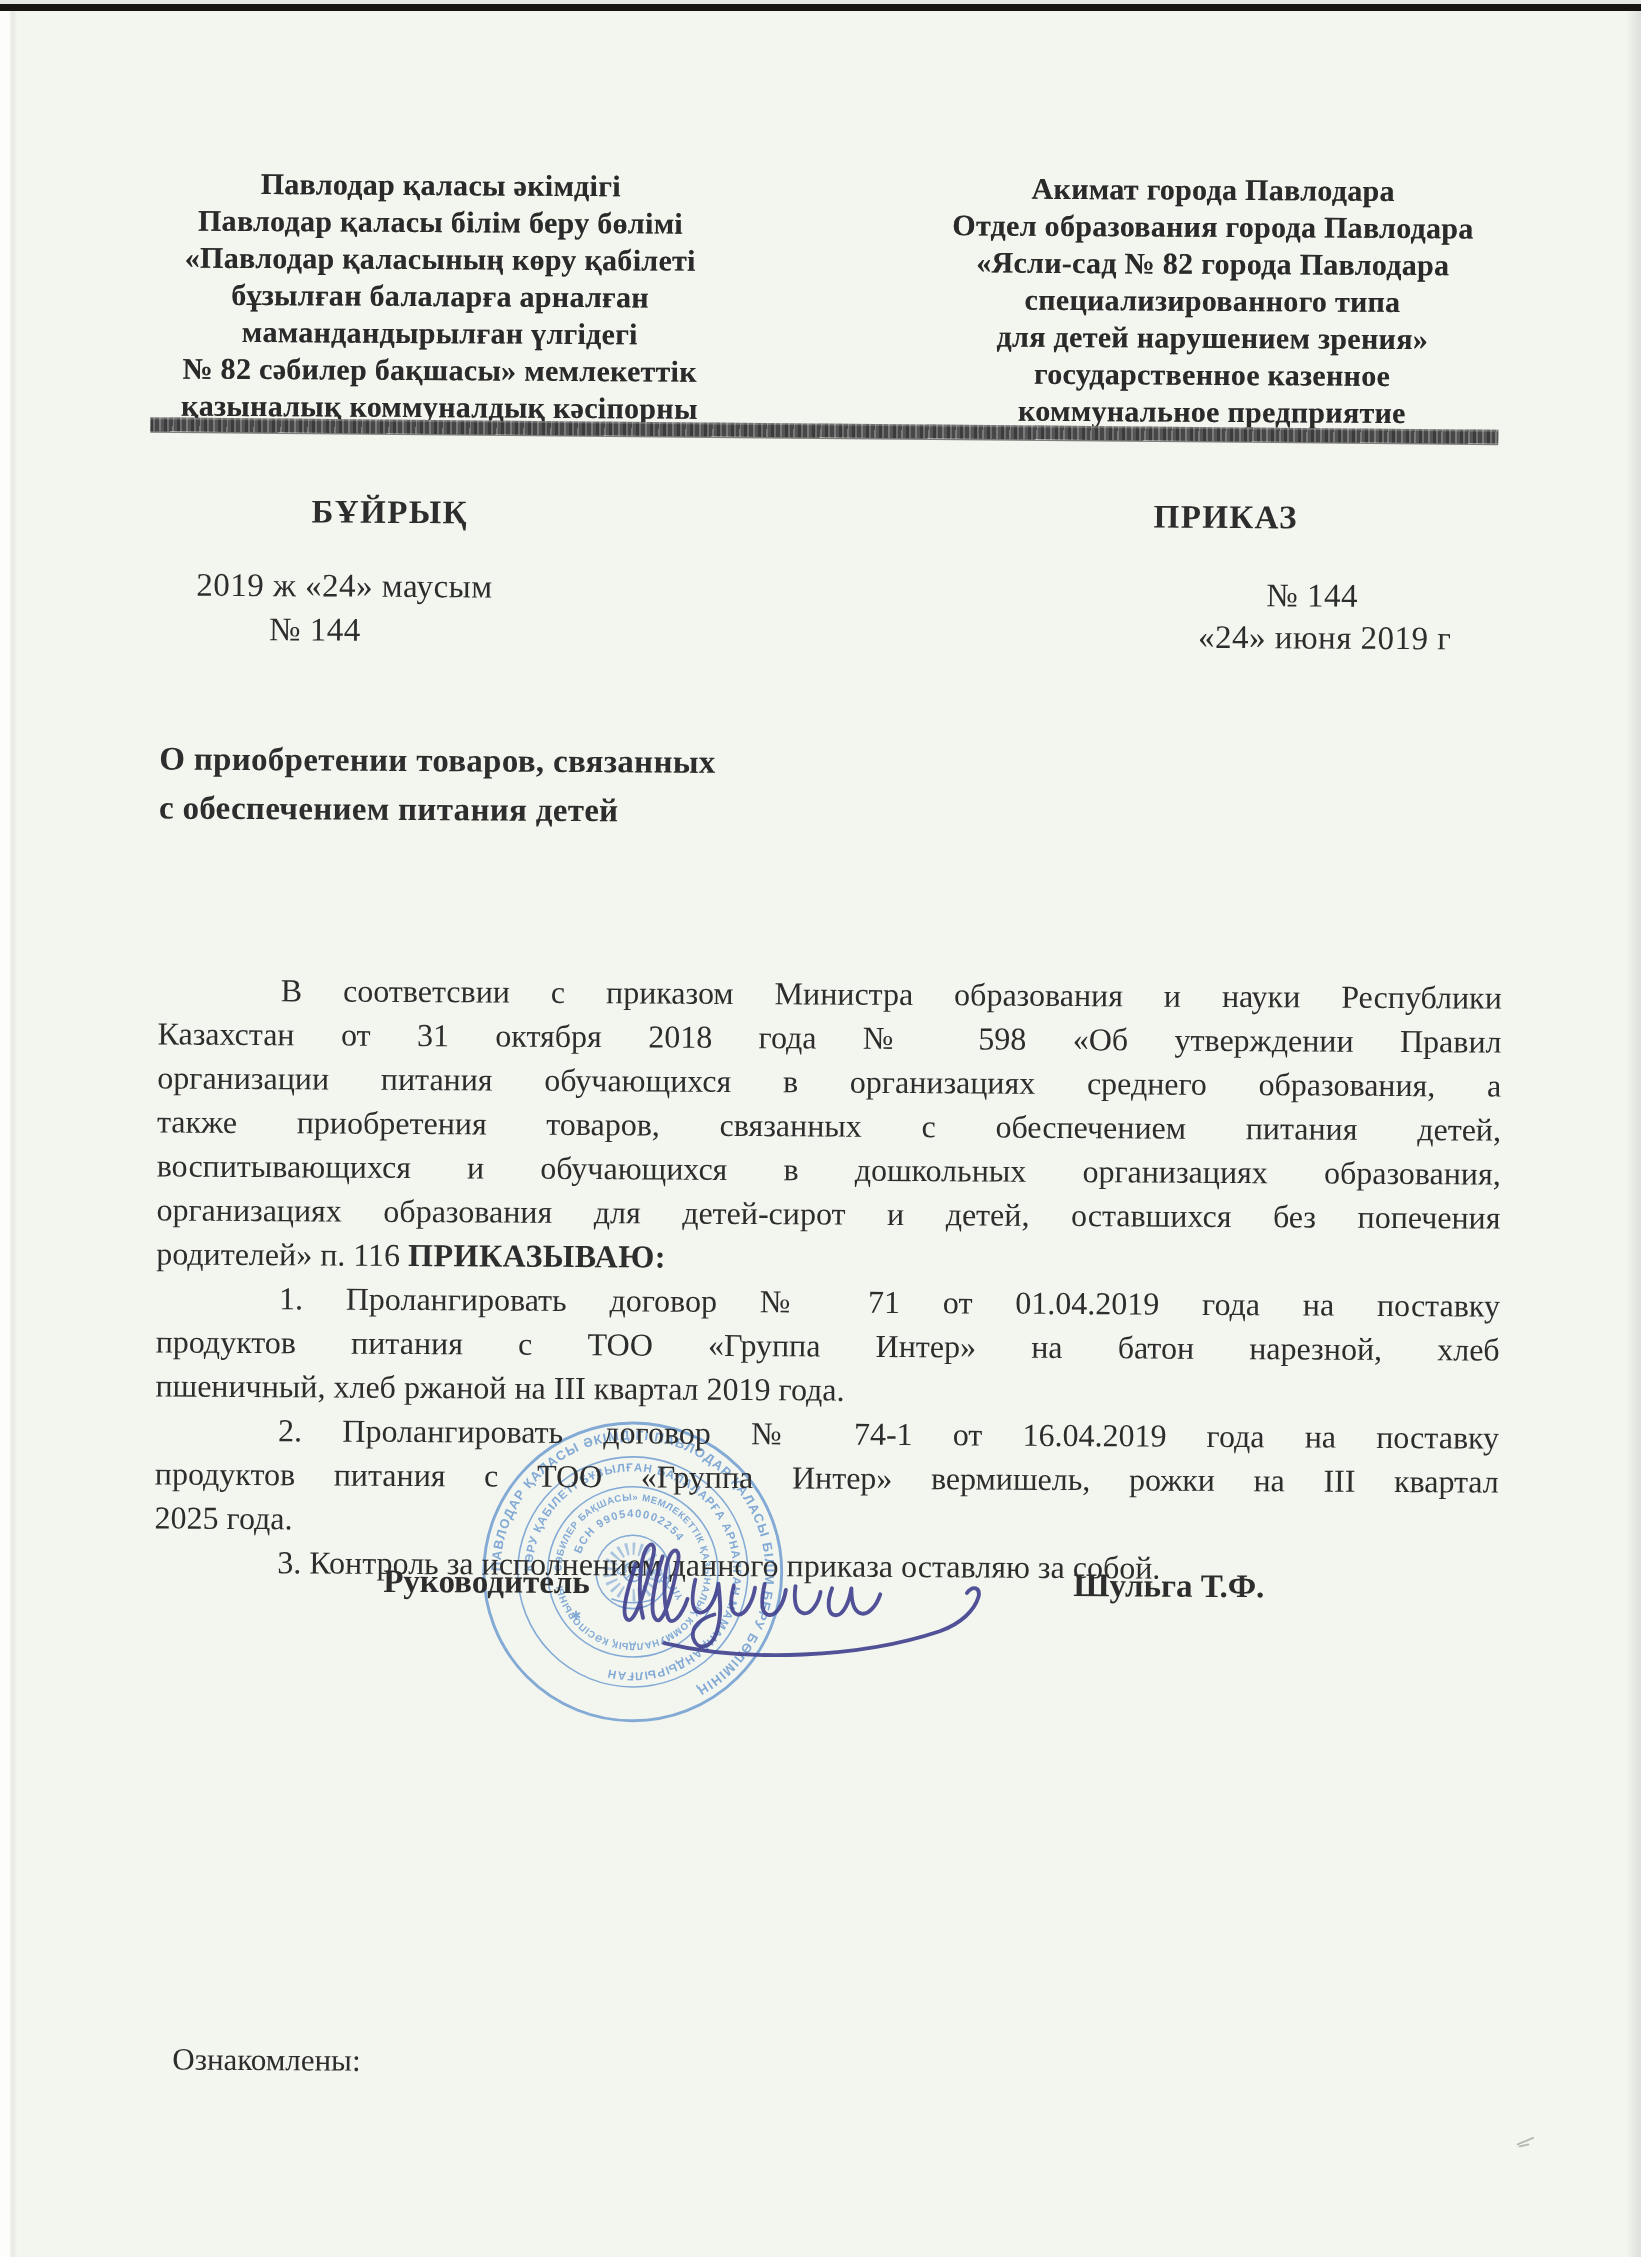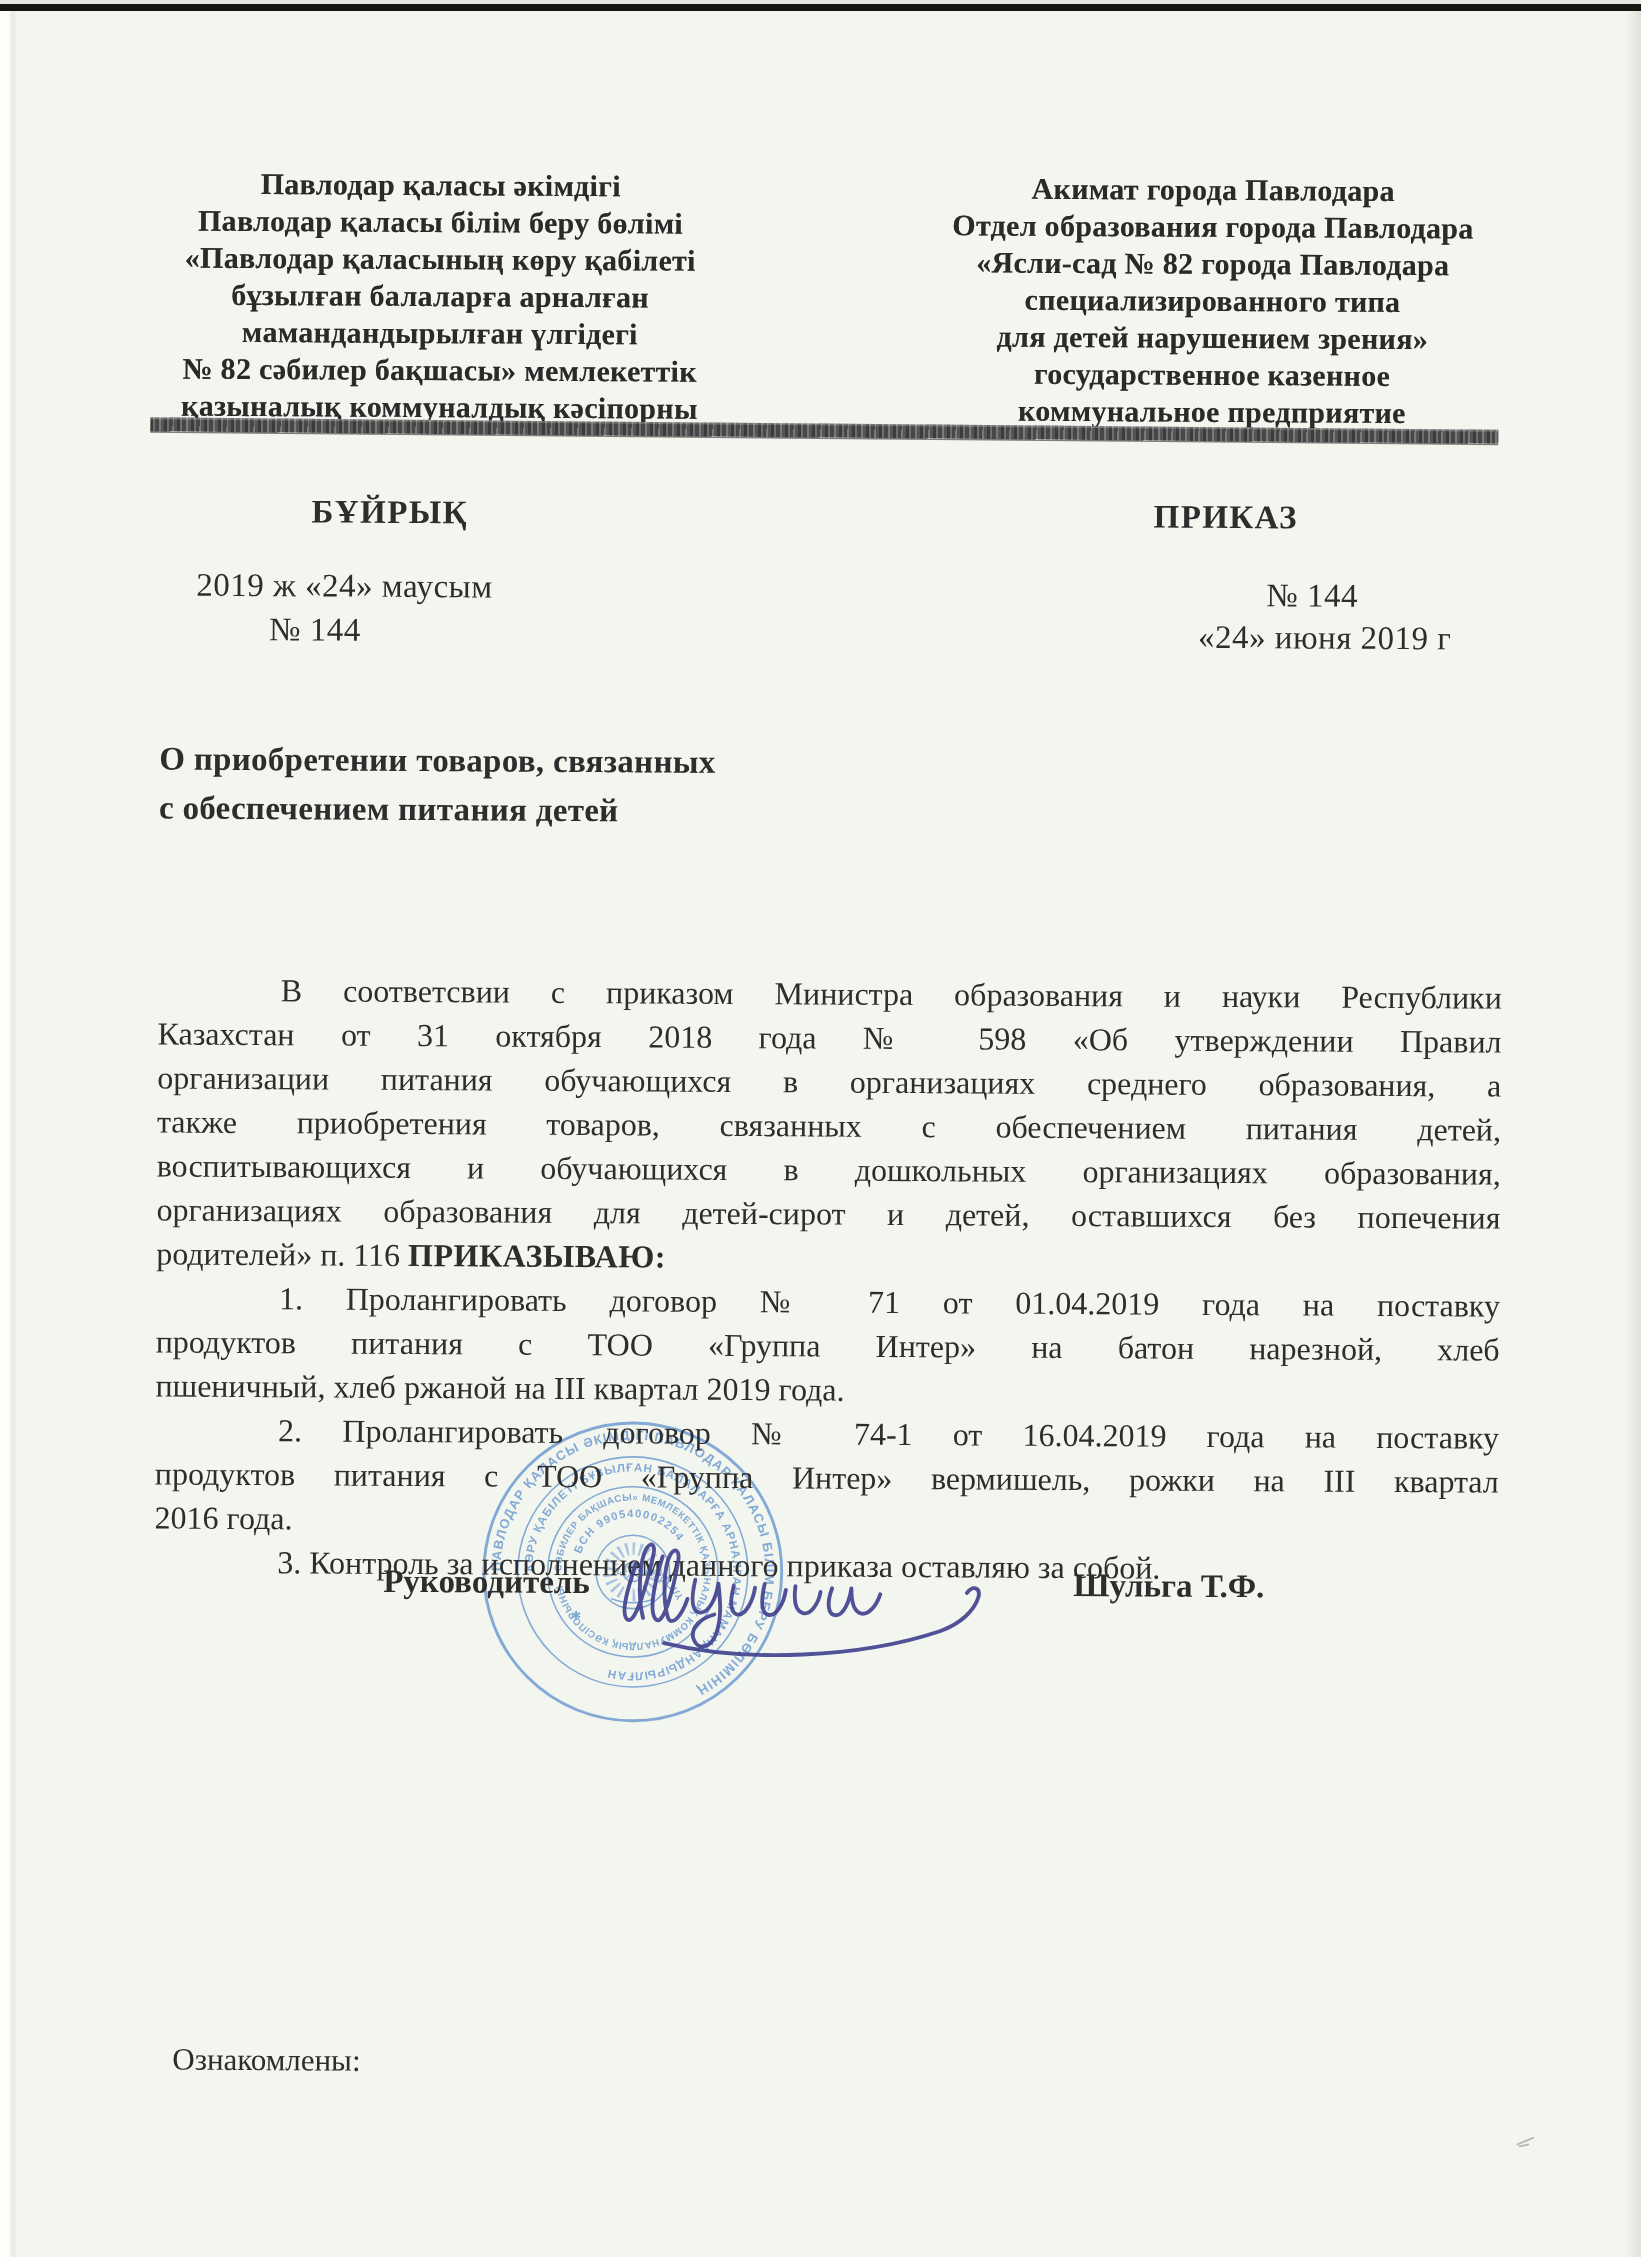--- a/index.html
+++ b/index.html
@@ -118,21 +118,21 @@
         <div class="bline just"><span>организации питания обучающихся в организациях среднего образования, а</span></div>
         <div class="bline just"><span>также приобретения товаров, связанных с обеспечением питания детей,</span></div>
         <div class="bline just"><span>воспитывающихся и обучающихся в дошкольных организациях образования,</span></div>
         <div class="bline just"><span>организациях образования для детей-сирот и детей, оставшихся без попечения</span></div>
         <div class="bline"><span>родителей» п. 116 </span><b>ПРИКАЗЫВАЮ:</b></div>
         <div class="bline just ind"><span>1. Пролангировать договор № 71 от 01.04.2019 года на поставку</span></div>
         <div class="bline just"><span>продуктов питания с ТОО «Группа Интер» на батон нарезной, хлеб</span></div>
         <div class="bline"><span>пшеничный, хлеб ржаной на III квартал 2019 года.</span></div>
         <div class="bline just ind"><span>2. Пролангировать договор № 74-1 от 16.04.2019 года на поставку</span></div>
         <div class="bline just"><span>продуктов питания с ТОО «Группа Интер» вермишель, рожки на III квартал</span></div>
-        <div class="bline"><span>2016 года.</span></div>
+        <div class="bline"><span>2025 года.</span></div>
         <div class="bline ind"><span>3. Контроль за исполнением данного приказа оставляю за собой.</span></div>
       </div>
 
     <svg class="stamp" viewBox="-165 -165 330 330">
       <circle class="ring" r="154" stroke-width="3"></circle>
       <circle class="ring" r="119" stroke-width="1.6"></circle>
       <circle class="ring" r="88" stroke-width="1.6"></circle>
       <defs>
         <path id="r1" d="M -137 0 A 137 137 0 1 1 137 0 A 137 137 0 1 1 -137 0"></path>
         <path id="r2" d="M -104 0 A 104 104 0 1 1 104 0 A 104 104 0 1 1 -104 0"></path>

